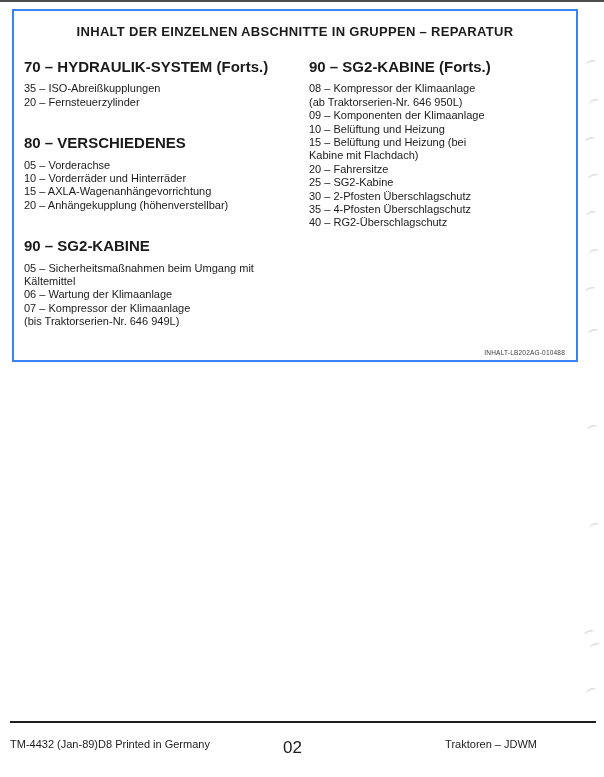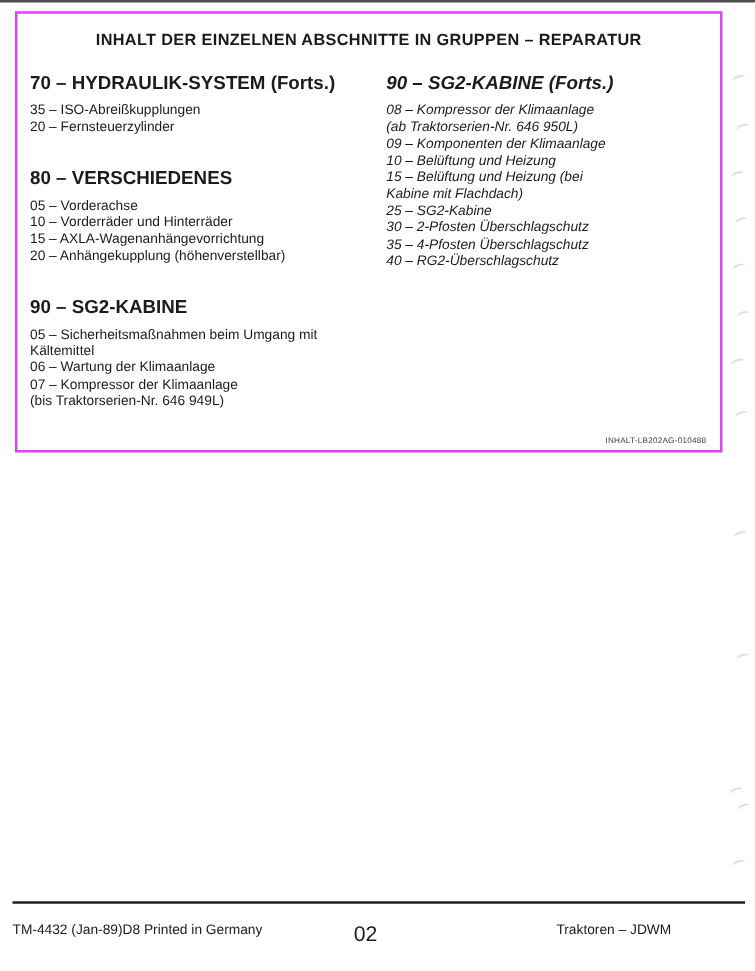--- a/index.html
+++ b/index.html
@@ -18,39 +18,39 @@
   .scan-top-edge {
     position: absolute;
     left: 0; top: 0;
     width: 604px; height: 2px;
     background: #4d4d4d;
   }
   .content-box {
     position: absolute;
     left: 12px; top: 9px;
     width: 562px; height: 349px;
-    border: 2px solid #d946ef;
+    border: 2px solid #3b82f6;
     background: #ffffff;
     box-sizing: content-box;
   }
   .page-title {
     margin-top: 13px;
     text-align: center;
     font-size: 13px;
     font-weight: bold;
     letter-spacing: 0.3px;
     white-space: nowrap;
   }
   .columns {
     display: flex;
     margin: 21px 8px 0 10px;
   }
   .col { box-sizing: border-box; }
   .col-left  { width: 285px; flex: 0 0 285px; }
-  .col-right { flex: 1 1 auto; font-style: italic; }
+  .col-right { flex: 1 1 auto; }
   .group { margin-bottom: 27px; }
   .group:last-child { margin-bottom: 0; }
   .group-heading {
     font-weight: bold;
     font-size: 15px;
     line-height: 13.4px;
     margin-bottom: 9px;
     white-space: nowrap;
   }
   .toc-line {
@@ -137,20 +137,21 @@
       </div>
     <div class="col col-right">
         <div class="group">
           <div class="group-heading">90 – SG2-KABINE (Forts.)</div>
           <div class="toc-line">08 – Kompressor der Klimaanlage</div>
           <div class="toc-line">(ab Traktorserien-Nr. 646 950L)</div>
           <div class="toc-line">09 – Komponenten der Klimaanlage</div>
           <div class="toc-line">10 – Belüftung und Heizung</div>
           <div class="toc-line">15 – Belüftung und Heizung (bei</div>
           <div class="toc-line">Kabine mit Flachdach)</div>
+          <div class="toc-line">20 – Fahrersitze</div>
           <div class="toc-line">25 – SG2-Kabine</div>
           <div class="toc-line">30 – 2-Pfosten Überschlagschutz</div>
           <div class="toc-line">35 – 4-Pfosten Überschlagschutz</div>
           <div class="toc-line">40 – RG2-Überschlagschutz</div>
         </div>
       </div>
   </div>
 
   <div class="ref-code">INHALT-LB202AG-010488</div>
 </div>

